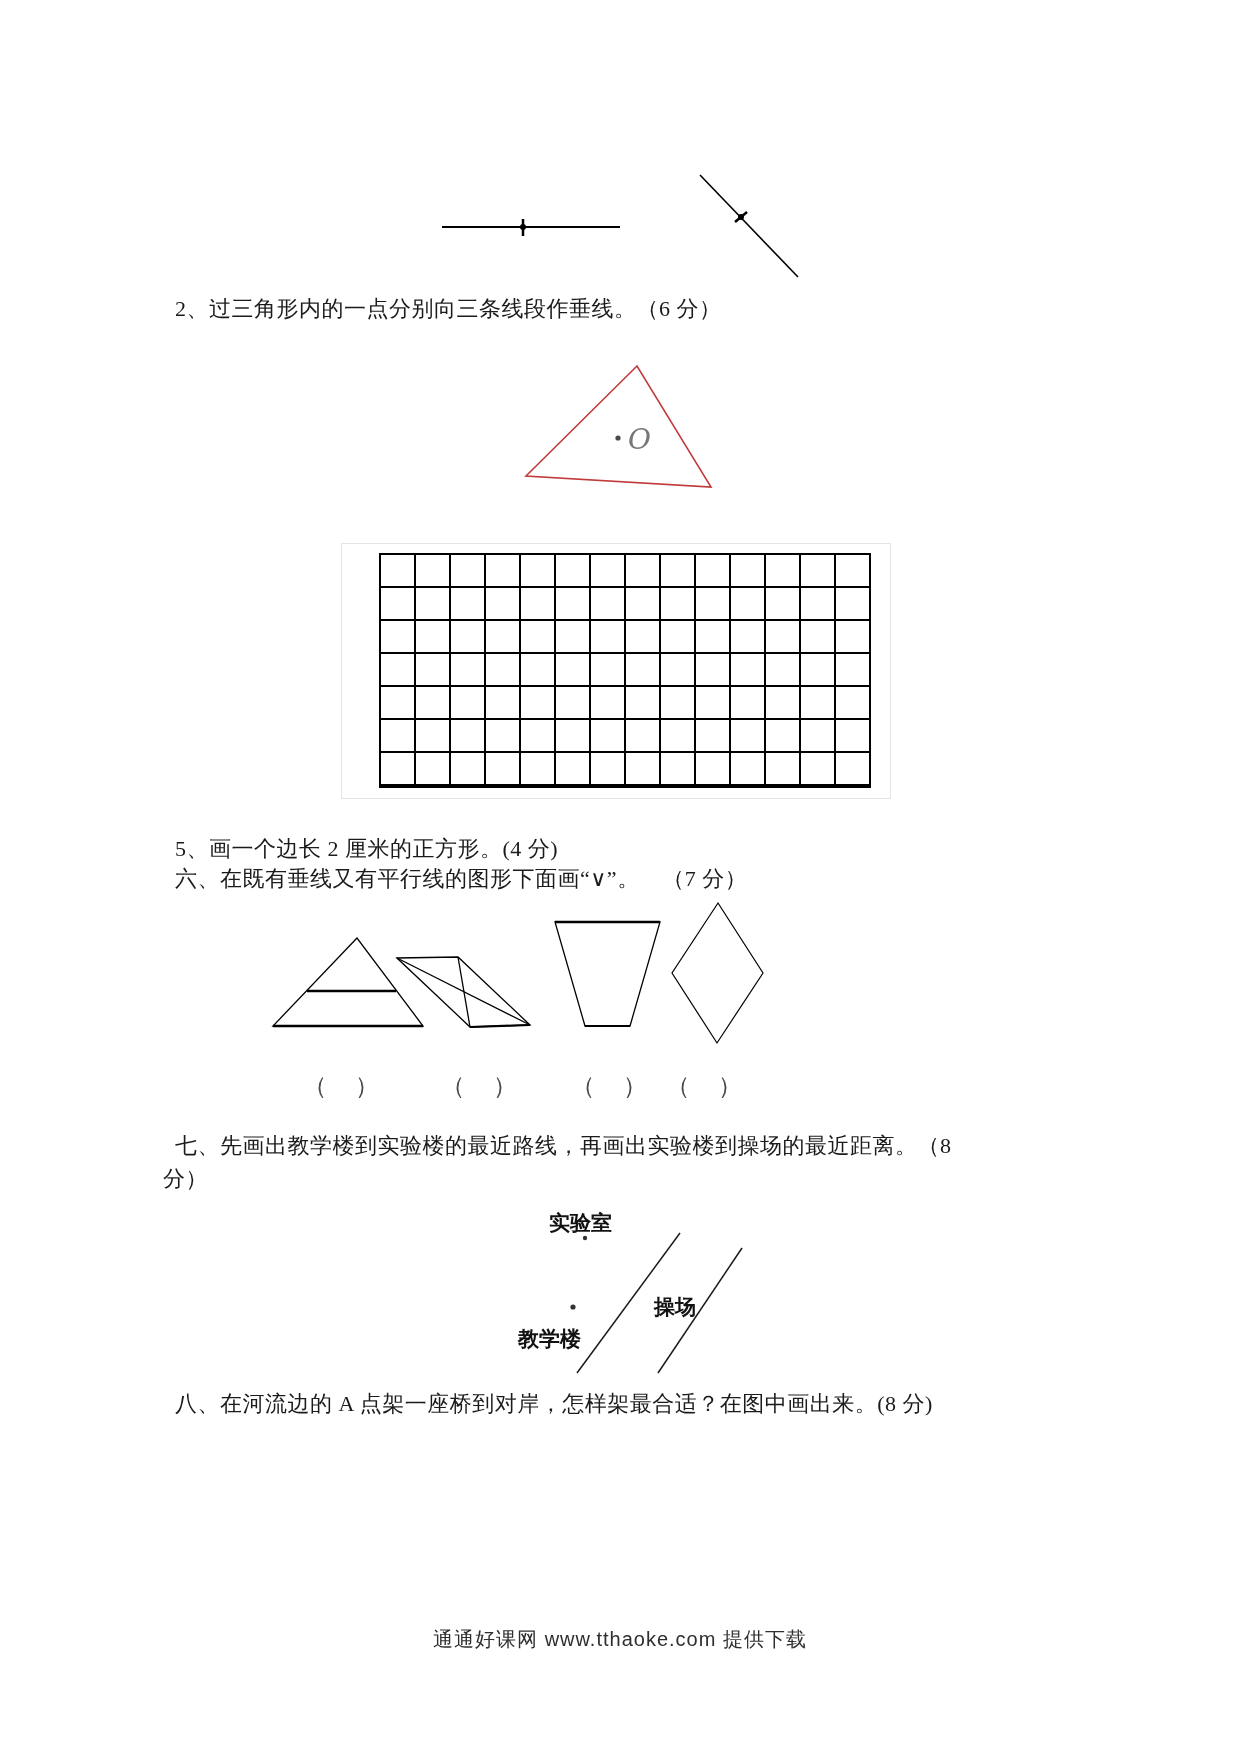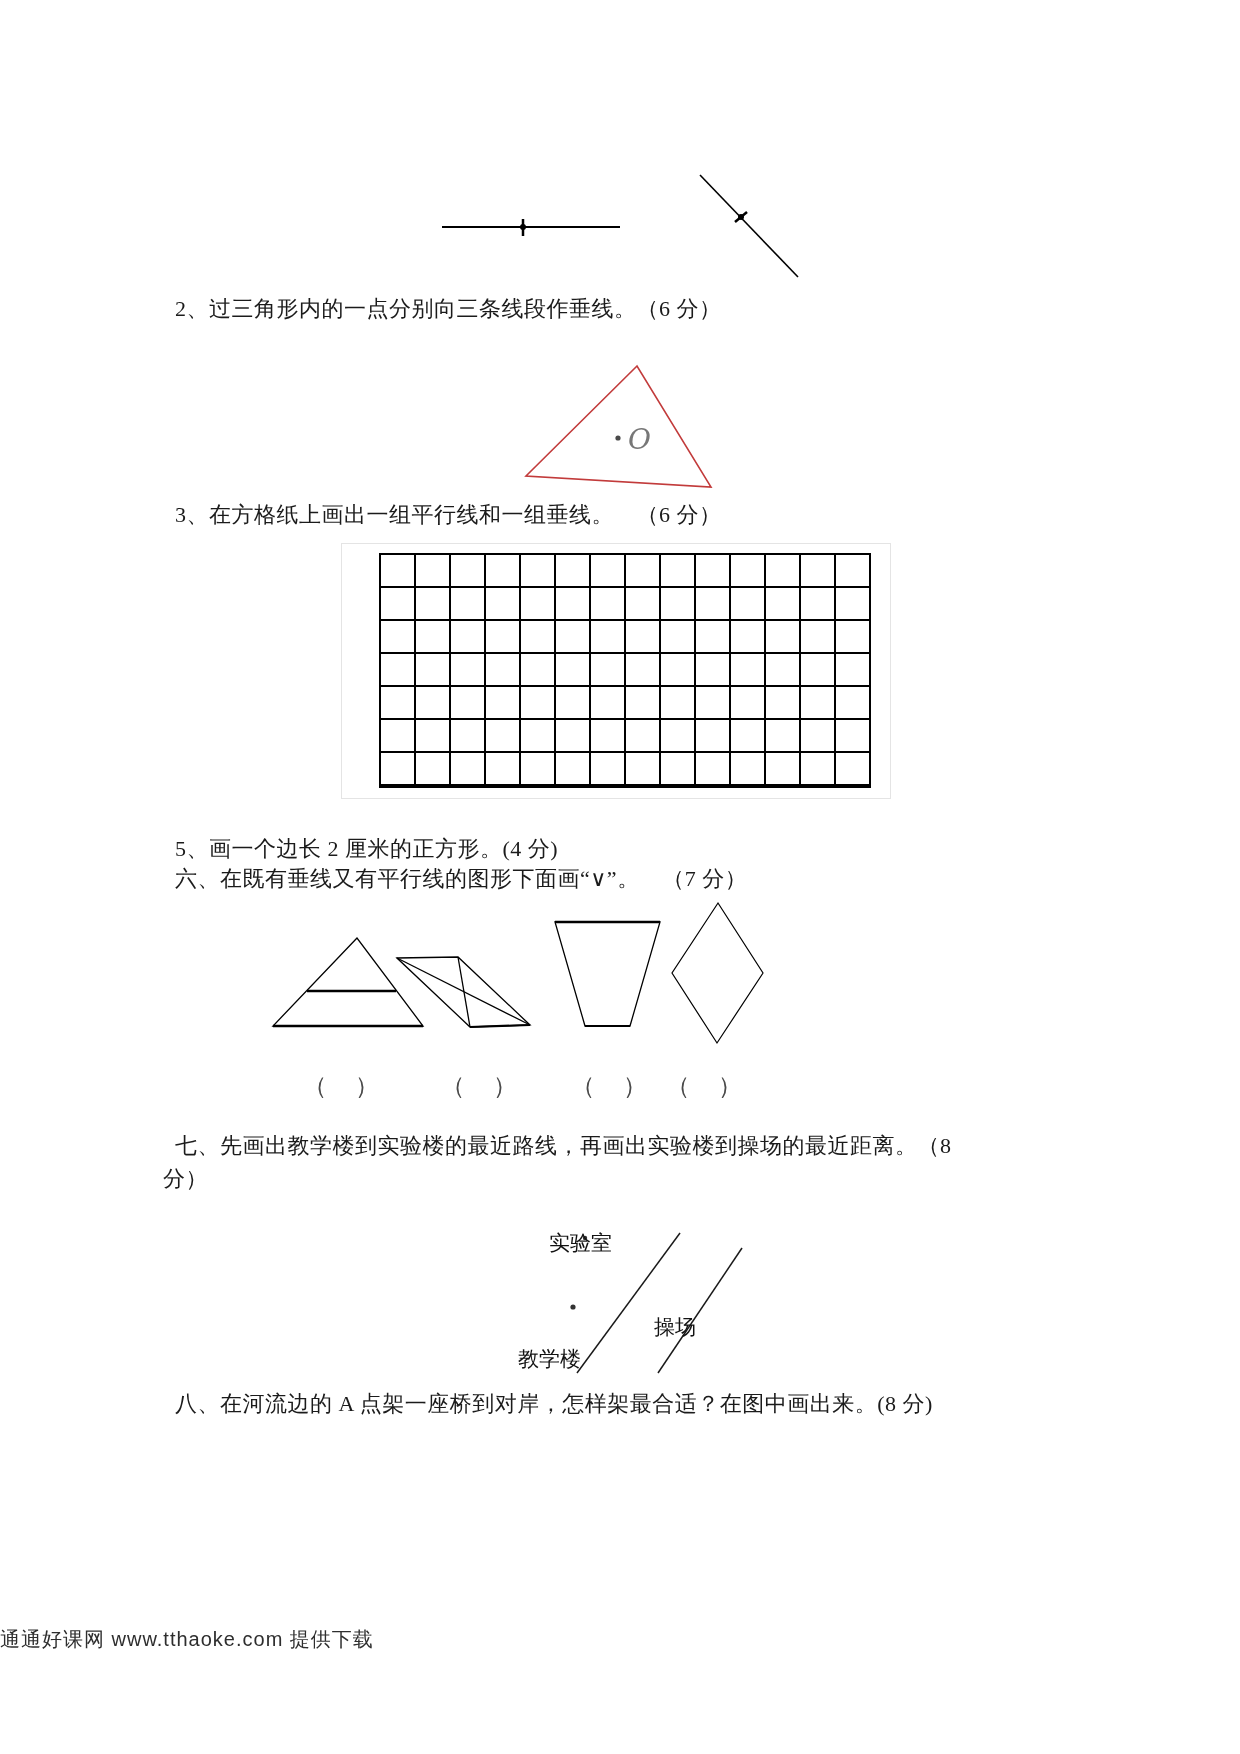--- a/index.html
+++ b/index.html
@@ -21,25 +21,25 @@
     border:2px solid #000;box-sizing:border-box;
     background-image:
       repeating-linear-gradient(to right, transparent 0 33px, #000 33px 35px),
       repeating-linear-gradient(to bottom, transparent 0 31px, #000 31px 33px);
   }
   .paren{
     position:absolute;top:1070px;font-size:24px;color:#4a4a4a;letter-spacing:2px;
     font-family:"Liberation Serif","DejaVu Serif",serif;white-space:pre;
   }
   .campus-label{
-    position:absolute;font-size:21px;font-weight:normal;color:#121212;
-    font-family:"Liberation Sans","DejaVu Sans",sans-serif;white-space:pre;margin-top:20px;
+    position:absolute;font-size:21px;font-weight:bold;color:#121212;
+    font-family:"Liberation Sans","DejaVu Sans",sans-serif;white-space:pre;
   }
   .footer{
-    position:absolute;left:0;top:1626px;width:1240px;
+    position:absolute;left:0;top:1626px;width:1240px;text-align:center;
     font-size:20px;color:#2e2e2e;letter-spacing:1px;
     font-family:"Liberation Sans","DejaVu Sans",sans-serif;
   }
 </style>
 </head>
 <body>
 
 <div id="page">
 
   <svg class="figure" style="left:430px;top:150px" width="390" height="140" viewBox="0 0 390 140">
@@ -52,21 +52,20 @@
   </svg>
 
   <div class="qtext" style="left:175px;top:296px">2、过三角形内的一点分别向三条线段作垂线。（6 分）</div>
 
   <svg class="figure" style="left:515px;top:358px" width="215" height="140" viewBox="0 0 215 140">
     <polygon points="122,8 11,118 196,129" fill="none" stroke="#c23b3b" stroke-width="1.6"></polygon>
     <circle cx="103" cy="80" r="2.6" fill="#4a4a4a"></circle>
     <text x="113" y="91" font-size="28" font-style="italic" fill="#777" font-family="DejaVu Serif, Liberation Serif, serif">O</text>
   </svg>
 
-  <div class="qtext" style="left:175px;top:502px">3、在方格纸上画出一组平行线和一组垂线。　（6 分）</div>
 
   <div class="grid-outer"></div>
   <div class="grid"></div>
 
   <div class="qtext" style="left:175px;top:836px">5、画一个边长 2 厘米的正方形。(4 分)</div>
   <div class="qtext" style="left:175px;top:866px">六、在既有垂线又有平行线的图形下面画“∨”。　（7 分）</div>
 
   <svg class="figure" style="left:260px;top:895px" width="520" height="160" viewBox="0 0 520 160">
 
     <polygon points="97,43 13,131 163,131" fill="none" stroke="#000" stroke-width="1.3"></polygon>

